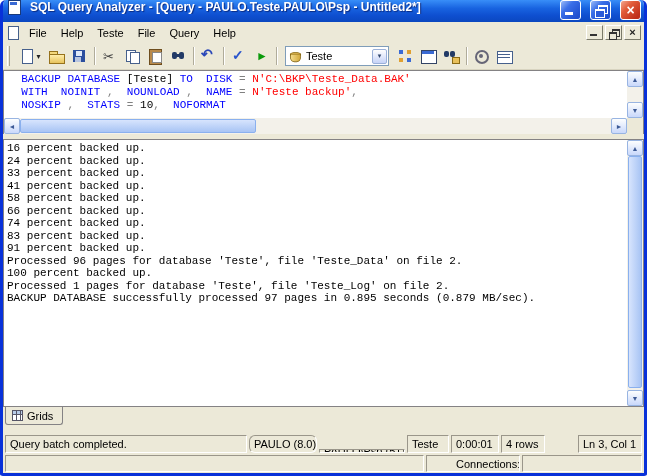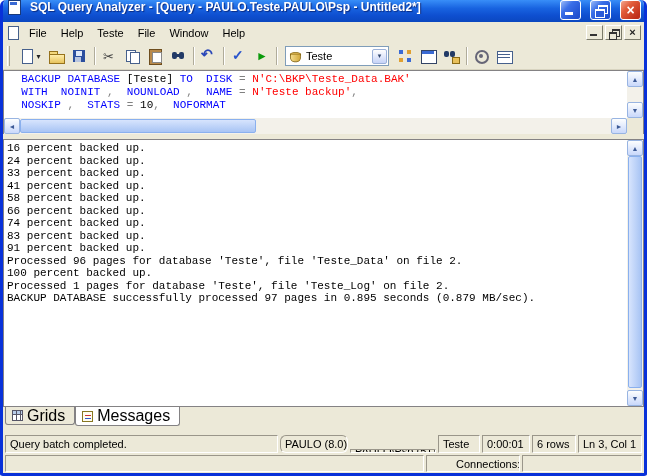--- a/index.html
+++ b/index.html
@@ -128,21 +128,21 @@
             border:1px solid #98b4e2; border-radius:2px; color:#3d5a96; font-size:7px;
             display:flex; align-items:center; justify-content:center; }
   .sb-track { flex:1; position:relative; }
   .sb-thumb { position:absolute; background:linear-gradient(90deg,#d7e4fd,#a8c4f4);
               border:1px solid #8ab0ee; border-radius:2px; }
   .sb-thumb.h { top:1px; bottom:1px; left:0; width:40%; background:linear-gradient(#d7e4fd,#a8c4f4); }
   .sb-thumb.v-full { left:1px; right:1px; top:0; height:99%; background:linear-gradient(90deg,#d7e4fd,#a8c4f4); }
 
   
   .tabstrip { height:20px; flex:none; display:flex; align-items:flex-start; background:#ece9d8; padding-left:2px; }
-  .tab { height:18px; display:flex; align-items:center; gap:4px; padding:0 9px 0 6px; font-size:16px;
+  .tab { height:18px; display:flex; align-items:center; gap:4px; padding:0 9px 0 6px; font-size:11px;
          background:#ece9d8; border:1px solid #848284; border-top:none; border-radius:0 0 3px 3px; }
   .tab.active { background:#fff; height:19px; }
   .tab-fill { flex:1; }
   .tabicon { width:11px; height:11px; position:relative; display:inline-block; flex:none; }
   .tabicon.grids { background:#fff; border:1px solid #556; }
   .tabicon.grids::before { content:""; position:absolute; left:0; top:0; right:0; height:3px;
                            background:#b8cce8; border-bottom:1px solid #556; }
   .tabicon.grids::after { content:""; position:absolute; left:3px; top:0; bottom:0; width:1px;
                           background:#556; box-shadow:4px 0 0 #556; }
   .tabicon.msgs { background:#fffdf0; border:1px solid #887722; }
@@ -152,21 +152,21 @@
   .gap { height:7px; flex:none; background:#ece9d8; }
 
   
   .statusbar, .appstatus { flex:none; display:flex; gap:2px; padding:1px 2px; background:#ece9d8; align-items:stretch; }
   .statusbar { height:20px; }
   .appstatus { height:19px; }
   .panel { border:1px solid; border-color:#9a968a #fff #fff #9a968a; font-size:11px; color:#000;
            padding:1px 4px; display:flex; align-items:center; white-space:nowrap; overflow:hidden; }
   .panel.fill { flex:1; }
   .w-server { width:68px;border-radius:6px; } .w-user { width:86px;margin-top:14px; } .w-db { width:42px; } .w-time { width:48px; }
-  .w-rows { width:44px; } .w-pos { width:64px; } .w-conn { width:94px;padding-left:29px; } .w-tail { width:120px; }
+  .w-rows { width:44px; } .w-pos { width:64px;margin-left:31px; } .w-conn { width:94px;padding-left:29px; } .w-tail { width:120px; }
 </style>
 </head>
 <body>
 
 <div class="window">
 
   <div class="titlebar">
     <span class="app-icon"></span>
     <span class="title-text">SQL Query Analyzer - [Query - PAULO.Teste.PAULO\Psp - Untitled2*]</span>
     <span class="cap cap-min"></span>
@@ -176,21 +176,21 @@
       </span>
   </div>
 
   <div class="menubar">
     <span class="child-icon"></span>
     <div class="menu-items">
         <span class="menu-item">File</span>
         <span class="menu-item">Help</span>
         <span class="menu-item">Teste</span>
         <span class="menu-item">File</span>
-        <span class="menu-item">Window</span>
+        <span class="menu-item">Query</span>
         <span class="menu-item">Help</span>
       </div>
     <div class="mdi-box">
       <span class="mdi mdi-min"></span>
       <span class="mdi mdi-restore"></span>
       <span class="mdi mdi-close">
           <span>×</span>
         </span>
     </div>
   </div>
@@ -289,36 +289,32 @@
         </span>
       <span class="sb-btn">▼</span>
     </div>
   </div>
 
   <div class="tabstrip">
     <div class="tab">
       <span class="tabicon grids"></span>
       <span>Grids</span>
     </div>
-    <div class="tab active">
-      <span class="tabicon msgs"></span>
-      <span>Messages</span>
-    </div>
     <div class="tab-fill"></div>
   </div>
 
   <div class="gap"></div>
 
   <div class="statusbar">
     <div class="panel fill">Query batch completed.</div>
     <div class="panel w-server">PAULO (8.0)</div>
     <div class="panel w-user">PAULO\Psp (51)</div>
     <div class="panel w-db">Teste</div>
     <div class="panel w-time">0:00:01</div>
-    <div class="panel w-rows">6 rows</div>
+    <div class="panel w-rows">4 rows</div>
     <div class="panel w-pos">Ln 3, Col 1</div>
   </div>
 
   <div class="appstatus">
     <div class="panel fill"></div>
     <div class="panel w-conn">Connections: 2</div>
     <div class="panel w-tail"></div>
   </div>
 
 </div>

